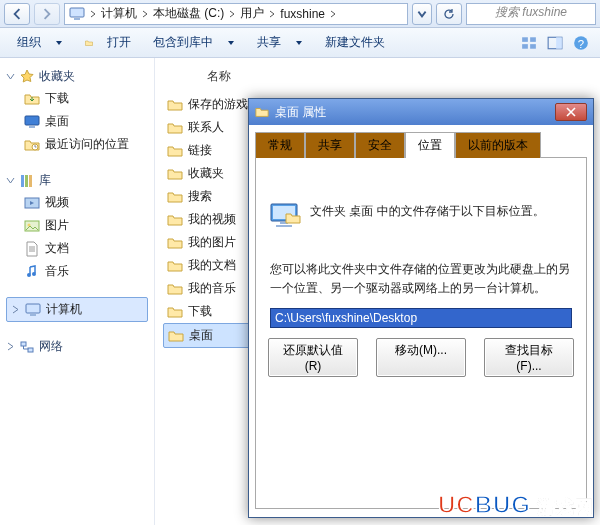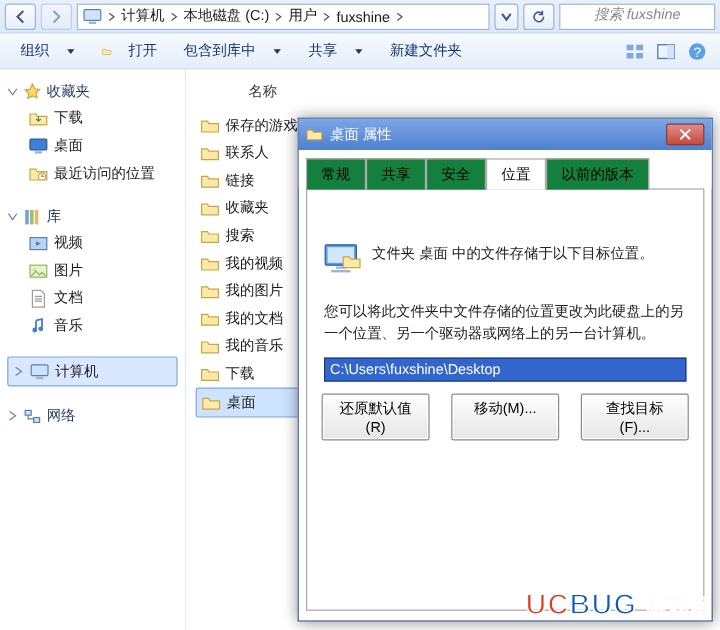--- a/index.html
+++ b/index.html
@@ -34,21 +34,21 @@
   .file-list { margin-top:6px; }
   .file-item{display:flex;align-items:center;gap:5px;padding:3px 4px;color:#1a1a1a;}
   .file-item.sel{background:#cde3ff;border:1px solid #7da7e0;border-radius:2px;}
   
   .dialog { position:absolute; left:248px; top:98px; width:346px; height:420px; background:#fff; border:1px solid #3b5c8c; box-shadow:0 0 12px rgba(0,0,0,0.45);}
   .dlg-title { height:26px; background:linear-gradient(#7ca7e8,#4f7fce); color:#fff; display:flex; align-items:center; padding:0 6px; gap:6px; font-size:12px;}
   .dlg-title .ficon{width:14px;height:14px;}
   .dlg-close { margin-left:auto; width:32px; height:18px; background:linear-gradient(#e28a8a,#c44b3b); border:1px solid #8e3a2e; border-radius:2px; display:flex; align-items:center; justify-content:center; color:#fff;}
   .dlg-close svg{width:10px;height:10px;}
   .dlg-tabs { display:flex; padding:6px 6px 0 6px; gap:0; background:#fff;}
-  .dlg-tab { padding:4px 12px; border:1px solid #a9a9a9; border-bottom:none; background:#15803d; position:relative; top:1px; font-size:12px;}
+  .dlg-tab { padding:4px 12px; border:1px solid #a9a9a9; border-bottom:none; background:#a16207; position:relative; top:1px; font-size:12px;}
   .dlg-tab.active { background:#fff; z-index:2;}
   .dlg-body { border:1px solid #a9a9a9; margin:0 6px 6px 6px; height:calc(100% - 26px - 28px - 12px); padding:12px 14px; display:flex; flex-direction:column; gap:10px;}
   .dlg-row1 { display:flex; align-items:flex-start; gap:8px;margin-top:32px;}
   .monitor-icon{width:32px;height:28px;flex-shrink:0;}
   .dlg-text { color:#222; font-size:12px; line-height:1.6;}
   .dlg-path { width:100%; background:#3366cc; color:#fff; border:1px solid #1a3a80; padding:2px 4px; font-size:12px;}
   .dlg-buttons { display:flex; gap:18px; justify-content:center;}
   .dlg-btn { padding:3px 10px; border:1px solid #8a8a8a; background:linear-gradient(#fefefe,#e6e6e6); border-radius:2px; font-size:12px; min-width:90px; text-align:center; box-shadow:inset 0 0 0 1px #fff;}
   .watermark{position:absolute;right:6px;bottom:6px;font-weight:700;font-size:24px;letter-spacing:1px;-webkit-text-stroke:1.5px #fff;}
   .watermark .u{color:#e03a1a;}
@@ -377,21 +377,21 @@
     <div class="dlg-row1">
       <svg class="monitor-icon" viewBox="0 0 32 28">
           <rect x="1" y="2" width="26" height="17" rx="1" fill="#5aa1e6" stroke="#2d5a9c"></rect>
           <rect x="3" y="4" width="22" height="13" fill="#cfe7ff"></rect>
           <rect x="10" y="20" width="8" height="2" fill="#9ab6dd"></rect>
           <rect x="6" y="23" width="16" height="2" fill="#9ab6dd"></rect>
           <path d="M16 12h5l1 2h8v7H16z" fill="#ffe9a8" stroke="#caa640"></path>
         </svg>
       <div class="dlg-text">文件夹 桌面 中的文件存储于以下目标位置。</div>
     </div>
-    <div class="dlg-text" style="margin-top:10px">您可以将此文件夹中文件存储的位置更改为此硬盘上的另一个位置、另一个驱动器或网络上的另一台计算机。</div>
+    <div class="dlg-text" style="margin-top:20px">您可以将此文件夹中文件存储的位置更改为此硬盘上的另一个位置、另一个驱动器或网络上的另一台计算机。</div>
     <input class="dlg-path" value="C:\Users\fuxshine\Desktop" style="">
     <div class="dlg-buttons">
       <div class="dlg-btn">还原默认值(R)</div>
       <div class="dlg-btn">移动(M)...</div>
       <div class="dlg-btn">查找目标(F)...</div>
     </div>
   </div>
 </div>
 
 <div class="watermark">

